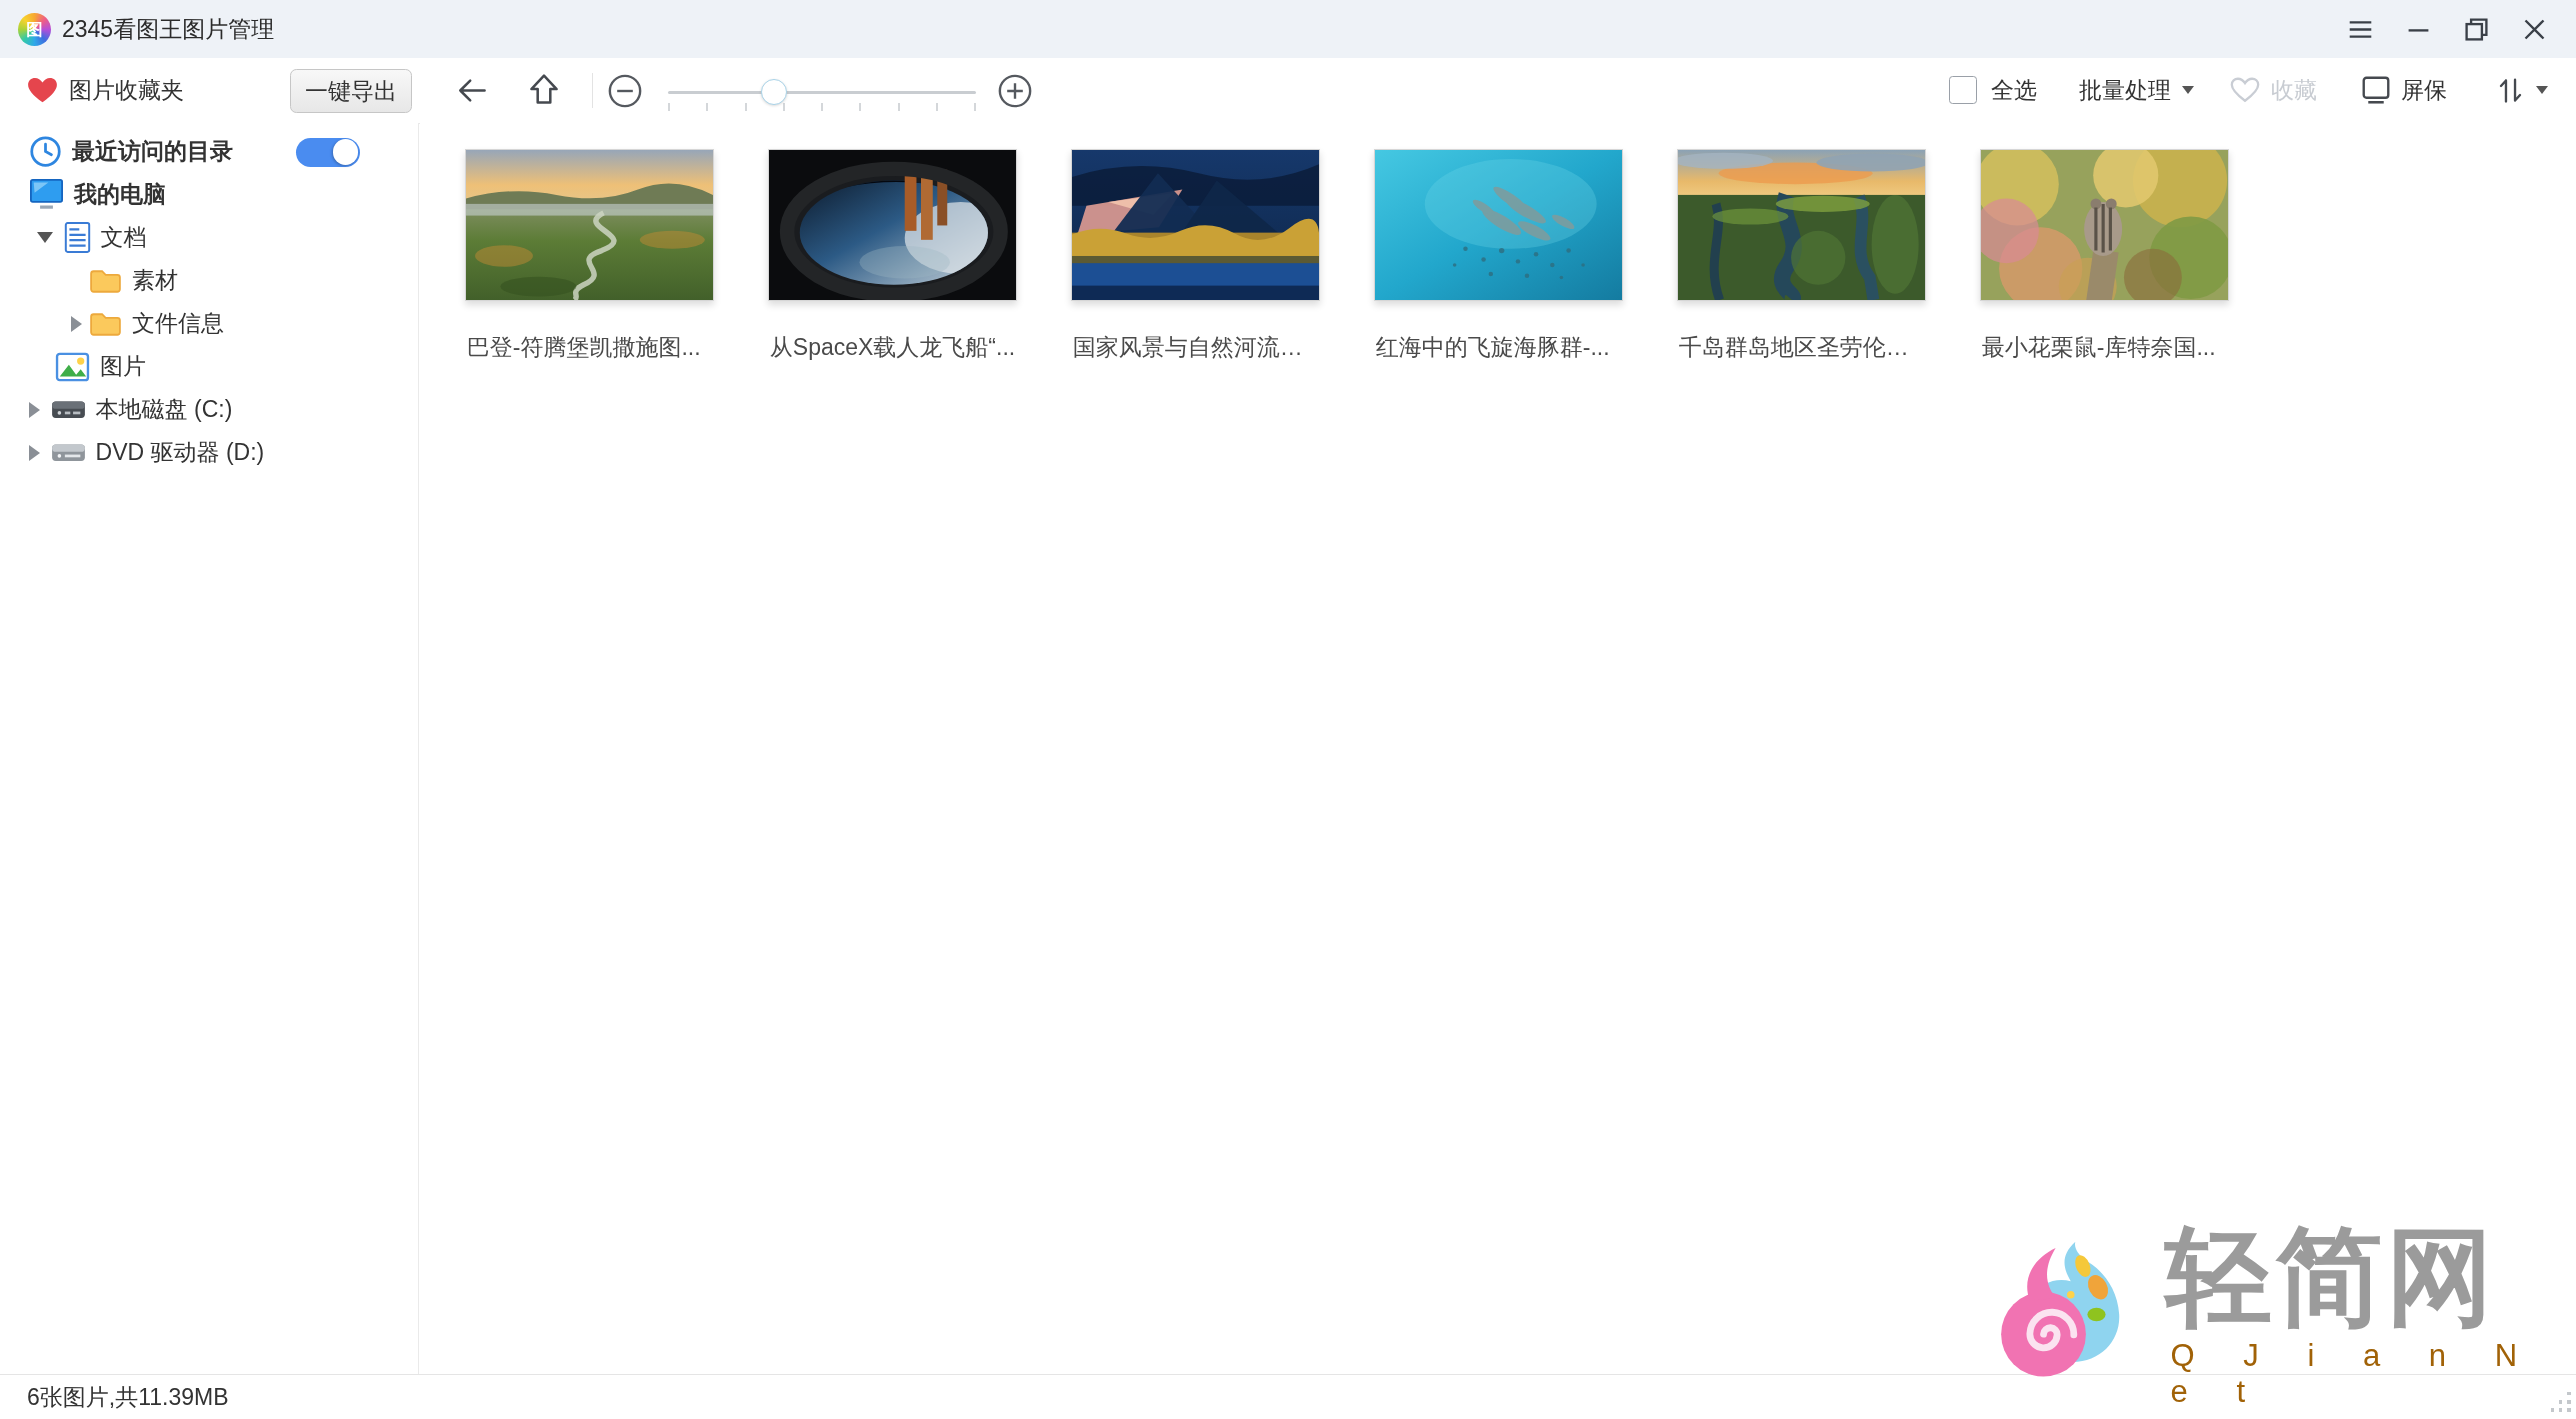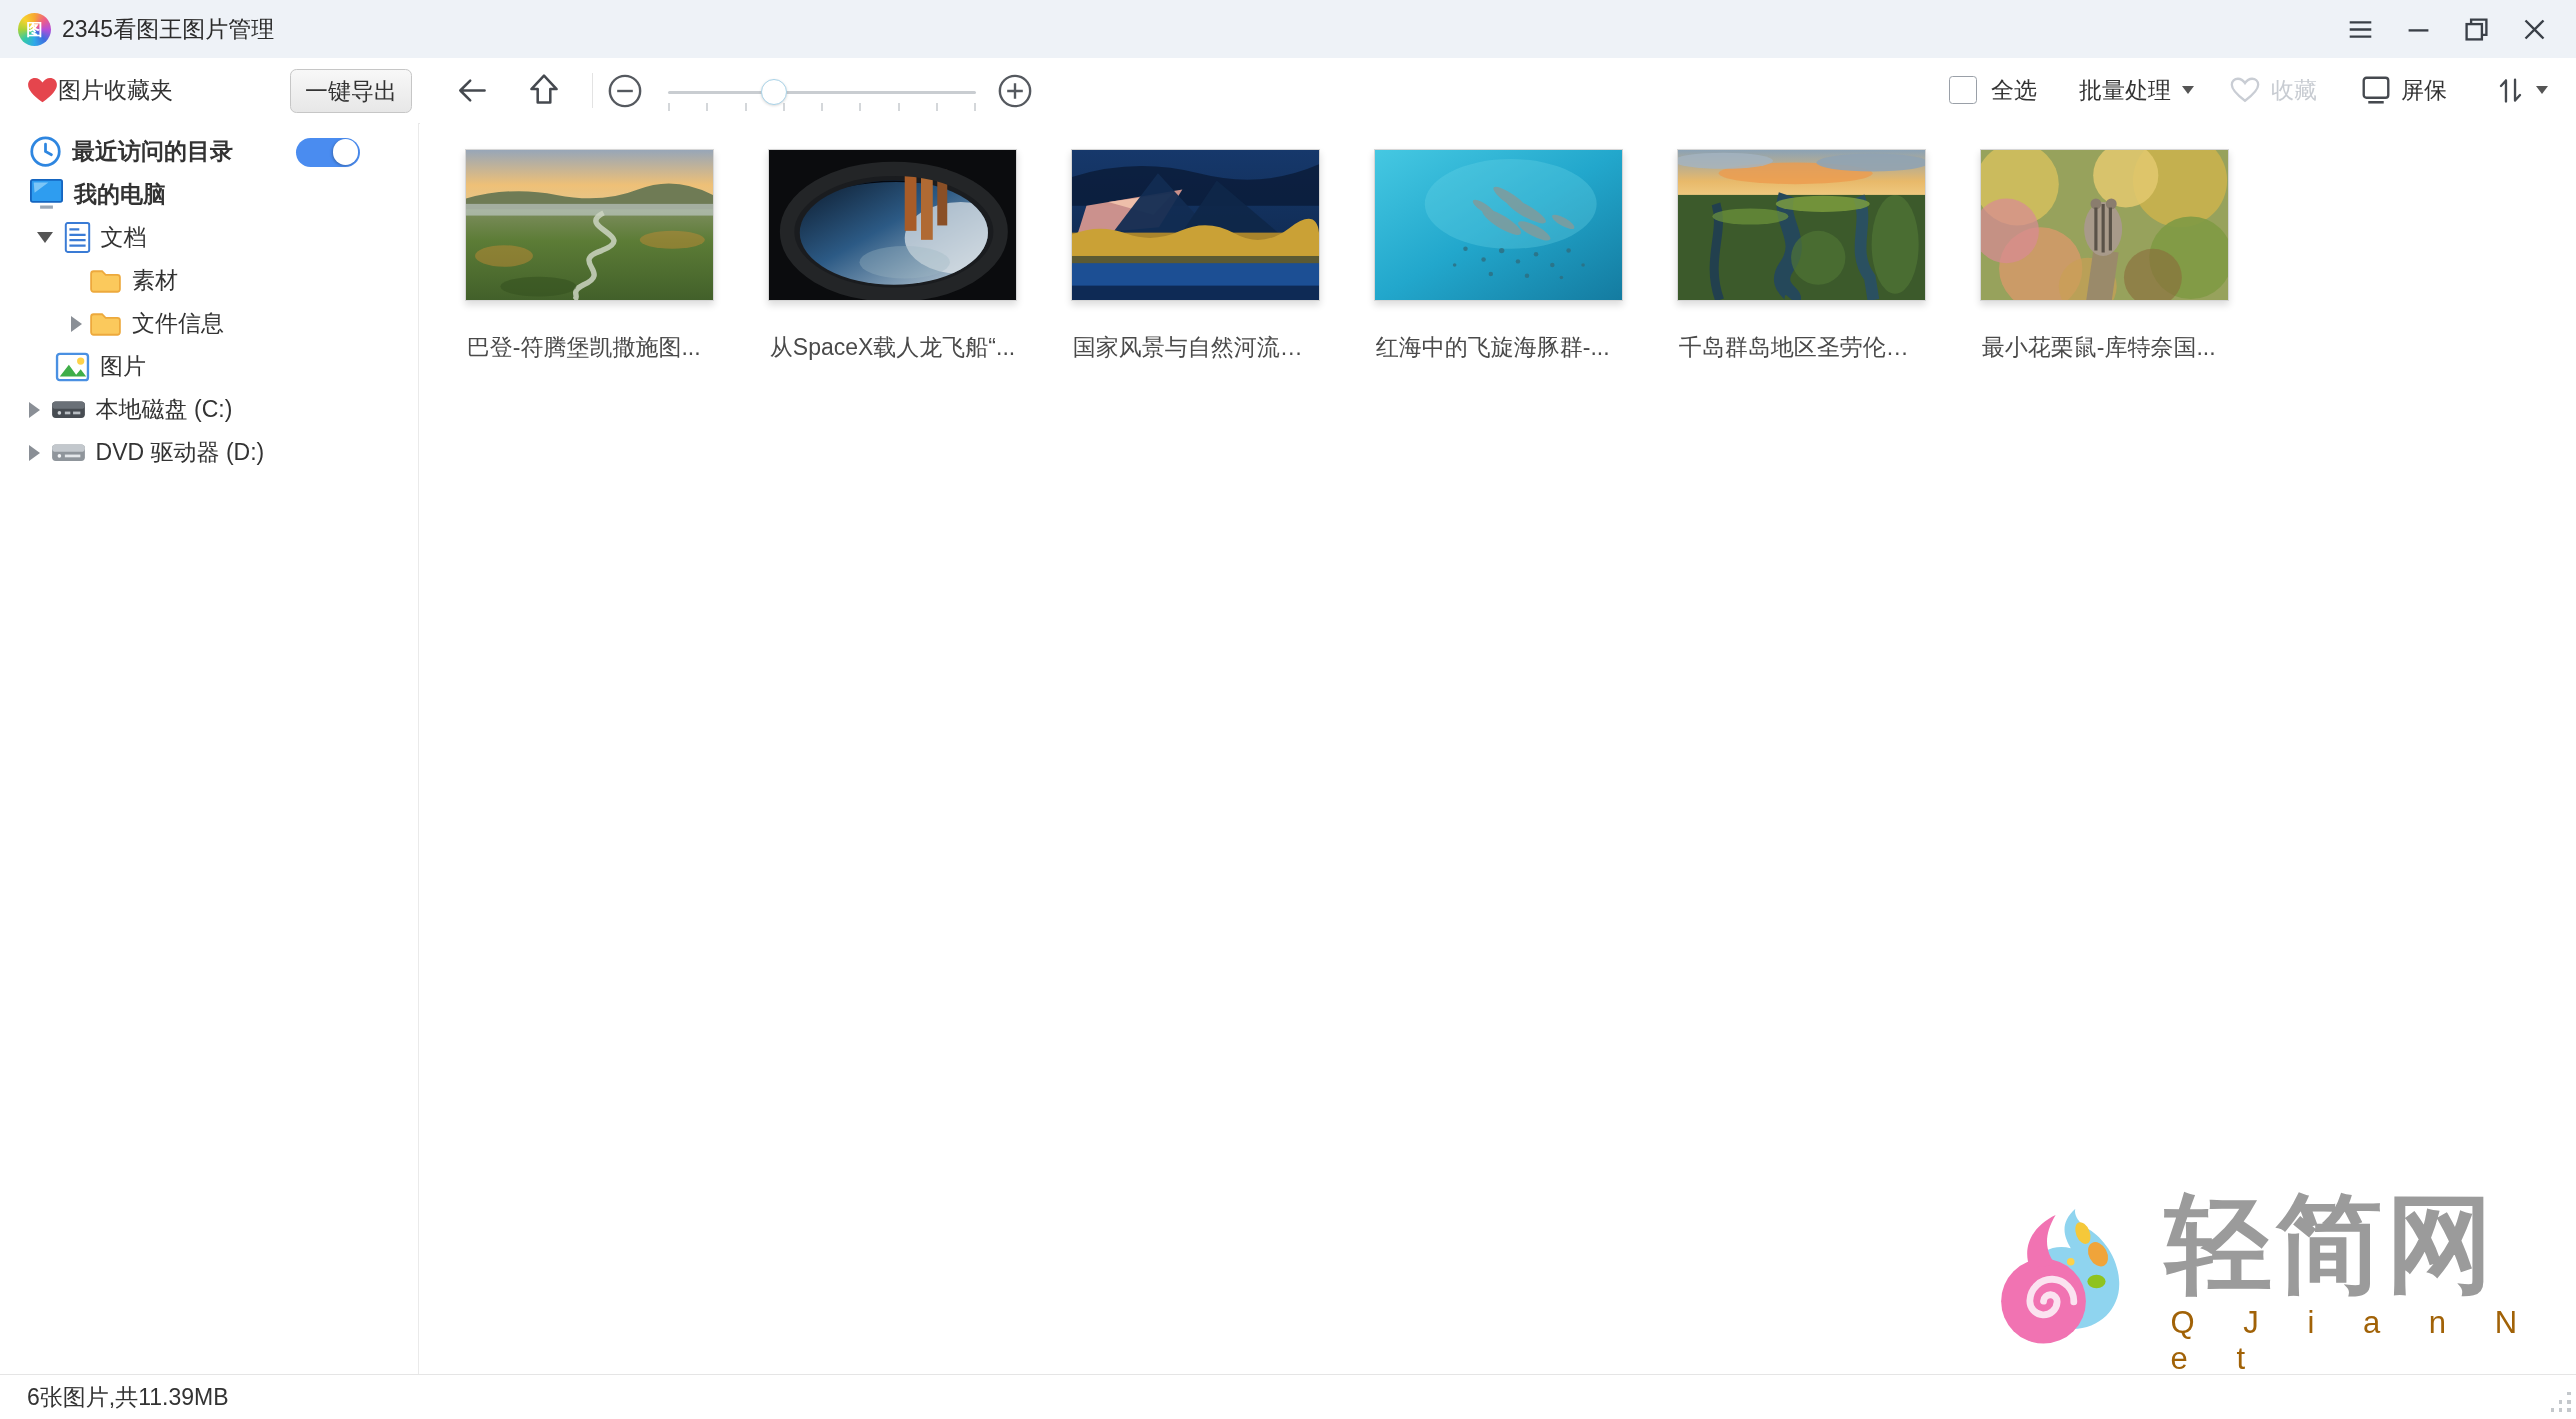--- a/index.html
+++ b/index.html
@@ -18,21 +18,21 @@
   .win-controls{margin-left:auto;display:flex;margin-right:12.8px;}
   .win-btn{width:58px;height:58px;display:flex;align-items:center;justify-content:center;cursor:default;}
   .win-btn svg{stroke:#3a4048;stroke-width:2.6;fill:none;}
 
   
   .toolbar{position:absolute;left:0;top:58px;width:2576px;height:65px;background:#fff;
            border-bottom:0.9px solid #e9e9e9;}
   .tb{position:absolute;display:flex;align-items:center;}
   .fav-group{left:27px;top:0;height:64px;}
   .heart-red{width:31px;height:27px;}
-  .fav-label{font-size:23px;}
+  .fav-label{font-size:23px;margin-left:11px;}
   .export-btn{left:290px;top:11px;width:120px;height:42px;border:0.9px solid #c6c6c6;border-radius:6.4px;
               background:linear-gradient(#f8f8f8,#e7e7e7);display:flex;align-items:center;justify-content:center;
               font-size:23px;color:#333;}
   .nav-back{left:454px;top:0;height:64px;}
   .nav-up{left:526px;top:0;height:64px;}
   .tb-divider{position:absolute;left:592px;top:14.6px;width:0.9px;height:35px;background:#e3e3e3;}
   .zoom-out{left:608px;top:15.5px;}
   .zoom-in{left:998px;top:15.5px;}
   .zoom-circle svg{display:block;}
   .slider-wrap{position:absolute;left:668px;top:30px;width:308px;height:27px;}
@@ -72,21 +72,21 @@
   .thumb svg{display:block;width:100%;height:100%;}
   .caption{margin-top:31px;font-size:23px;color:#4a4a4a;white-space:nowrap;overflow:hidden;
            text-overflow:ellipsis;padding-left:1.8px;}
 
   
   .statusbar{position:absolute;left:0;bottom:0;width:2576px;height:45px;background:#fff;
              border-top:0.9px solid #e5e5e5;display:flex;align-items:center;box-sizing:border-box;
              padding-left:27px;font-size:23px;color:#333;}
 
   
-  .watermark{position:absolute;left:1986px;top:1189px;display:flex;align-items:flex-start;z-index:5;}
+  .watermark{position:absolute;left:1986px;top:1222px;display:flex;align-items:flex-start;z-index:5;}
   .wm-text{margin-left:16.4px;display:flex;flex-direction:column;}
   .wm-title{font-size:107px;font-weight:bold;color:#9b9b9b;letter-spacing:3.6px;line-height:1.05;
             font-family:"Liberation Serif",serif;}
   .wm-sub{font-size:31px;color:#a16207;letter-spacing:20px;margin-top:3.6px;margin-left:5.5px;}
   .grip{position:absolute;right:5.5px;bottom:7.3px;width:27px;height:27px;z-index:6;}
   .grip i{position:absolute;width:3.6px;height:3.6px;background:#c4c8cc;}
 </style>
 </head>
 <body>
 

